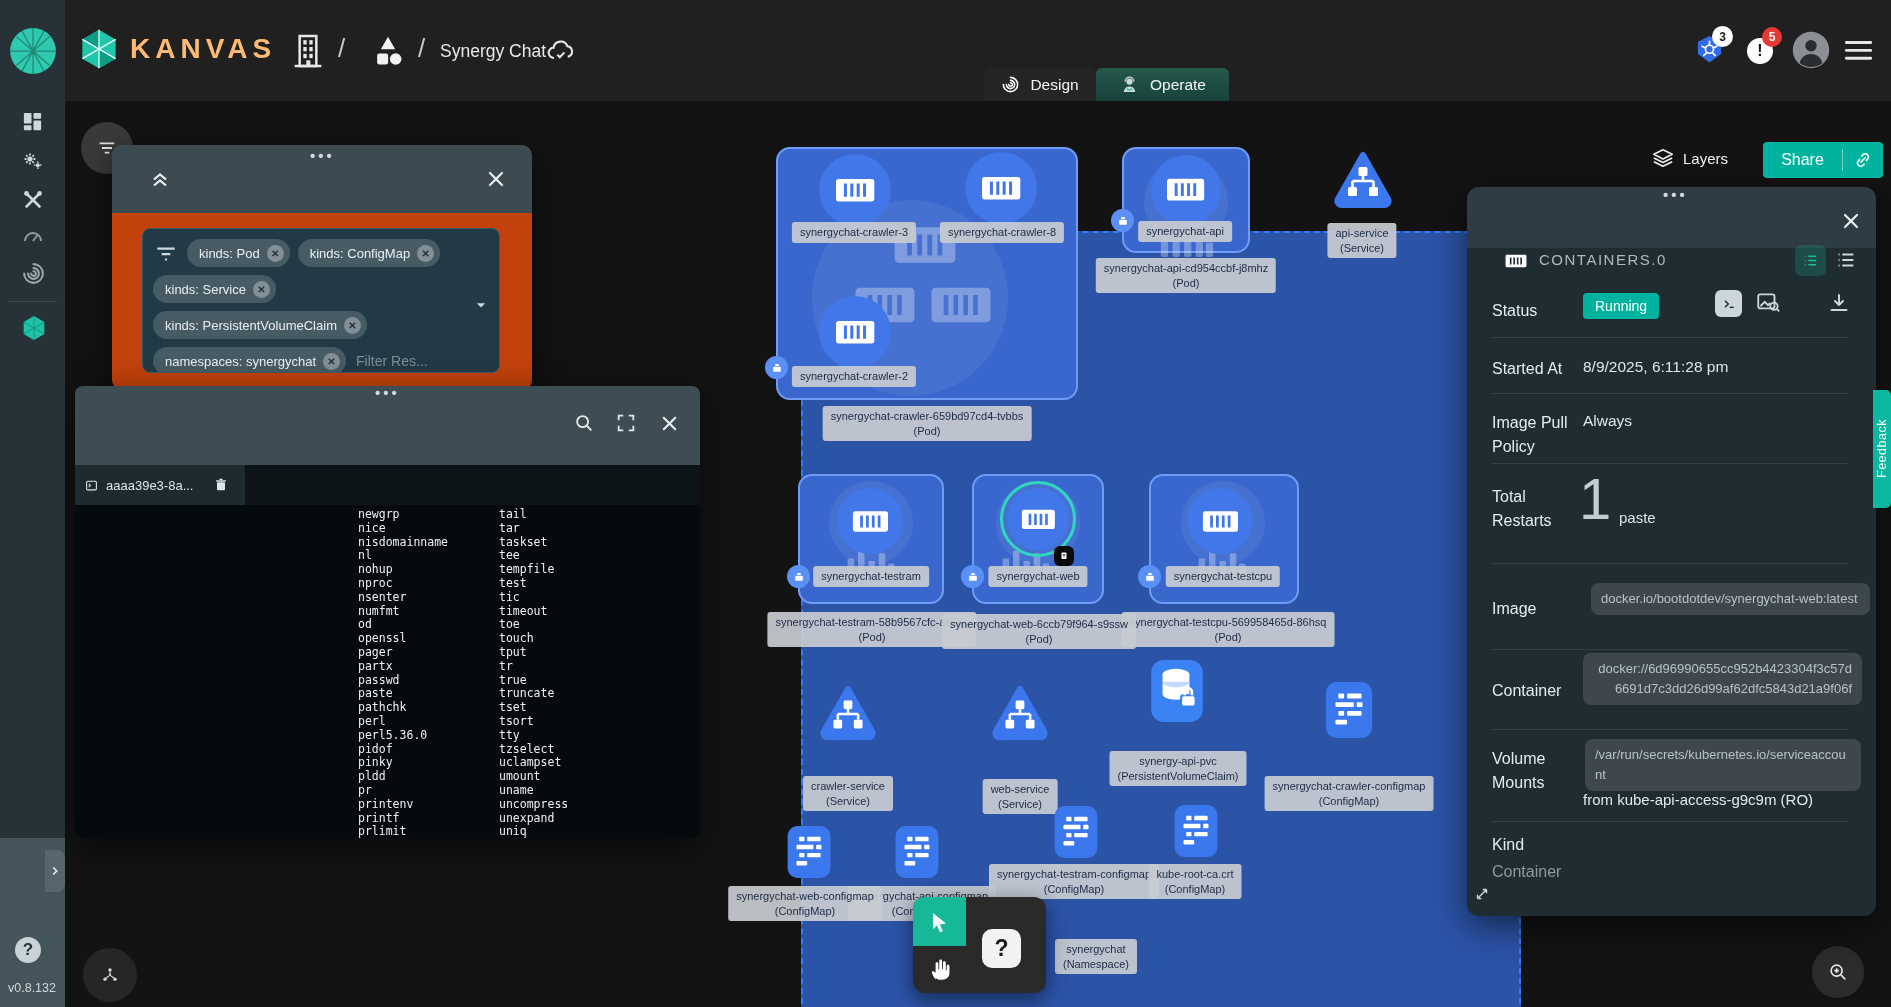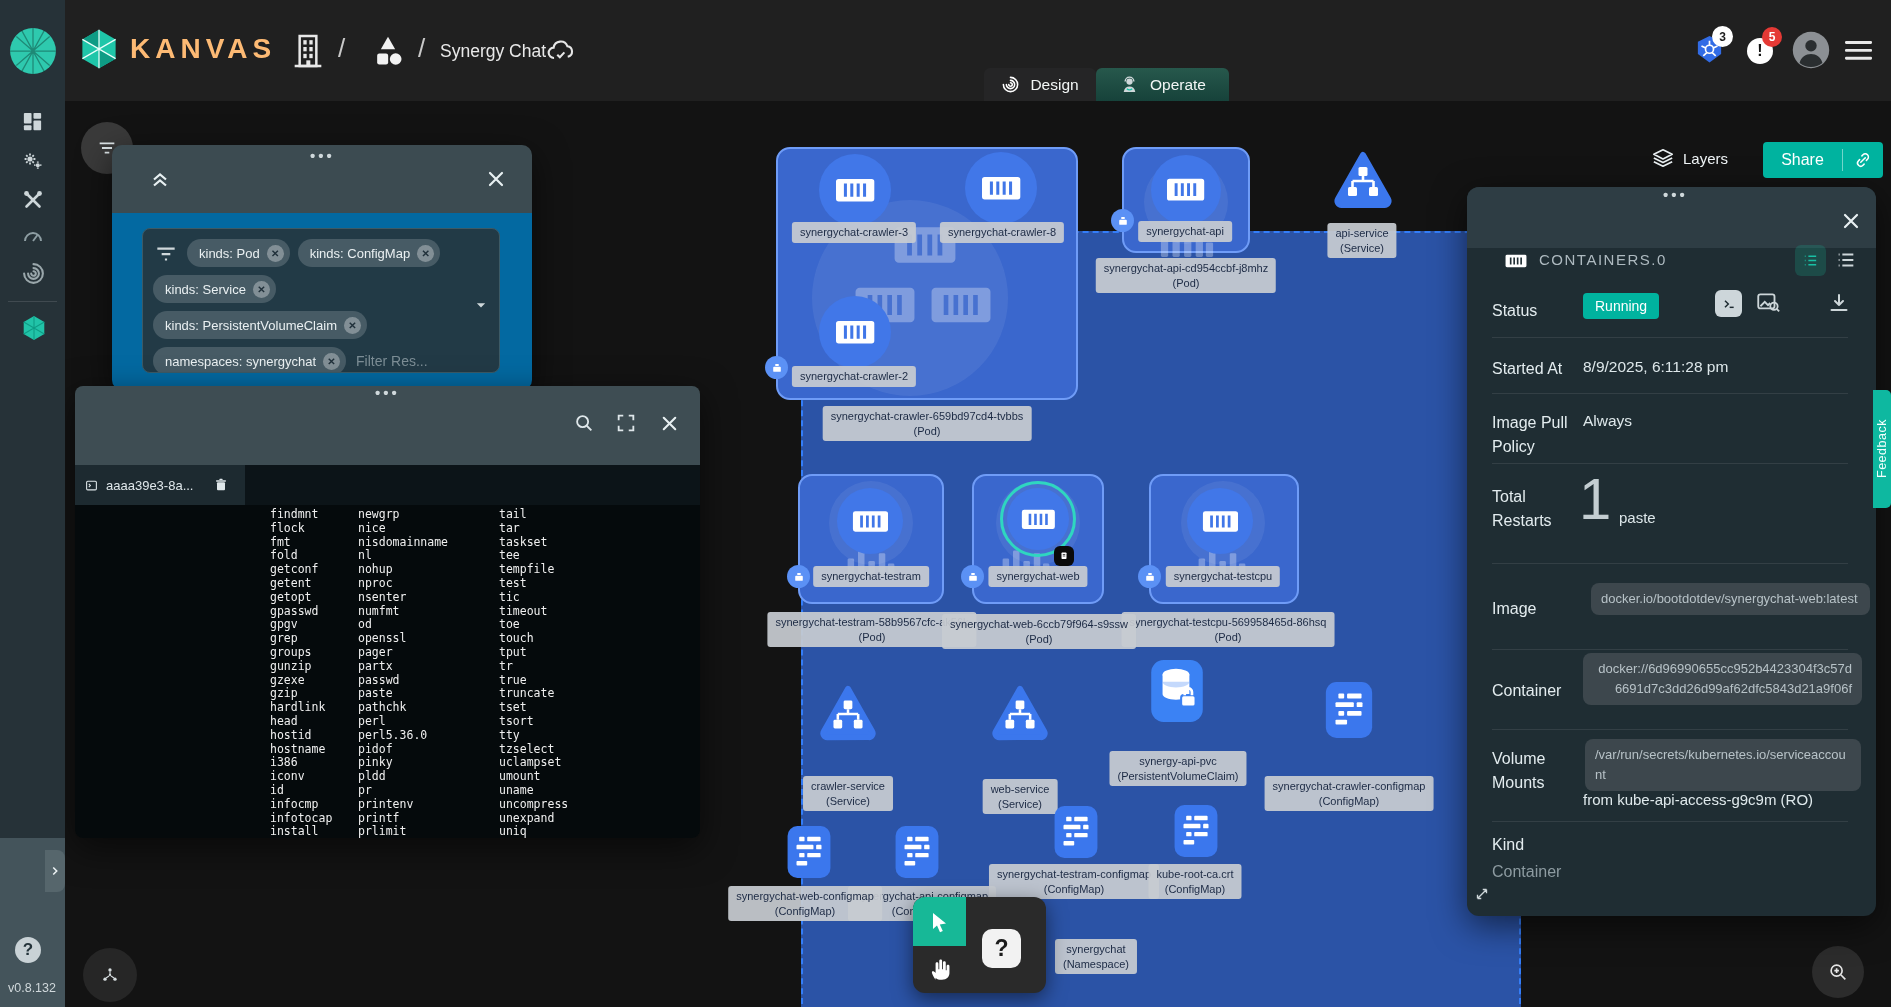--- a/index.html
+++ b/index.html
@@ -20,21 +20,21 @@
   .chip .k{display:block;}
   .pbadge{position:absolute;width:23px;height:23px;border-radius:50%;background:#5b91f5;
           display:flex;align-items:center;justify-content:center;}
   .nodeico{position:absolute;}
   
   .winshadow{box-shadow:0 10px 34px rgba(0,0,0,.55);}
   .dots{position:absolute;color:#cfd8db;font-size:15px;letter-spacing:3px;font-weight:700;}
   
   #filterpanel{position:absolute;left:112px;top:145px;width:420px;height:245px;border-radius:10px;z-index:6;}
   #fhead{position:absolute;left:0;top:0;right:0;height:68px;background:#3c4b51;border-radius:10px 10px 0 0;}
-  #fbody{position:absolute;left:0;top:68px;right:0;bottom:0;background:#0369a1;border-radius:0 0 10px 10px;}
+  #fbody{position:absolute;left:0;top:68px;right:0;bottom:0;background:#c2410c;border-radius:0 0 10px 10px;}
   #fbox{position:absolute;left:30px;top:15px;width:358px;height:145px;background:#223a46;
         border:1px solid #3c5a66;border-radius:8px;box-sizing:border-box;padding:10px 26px 10px 10px;
         display:flex;flex-wrap:wrap;gap:8px;align-items:center;align-content:flex-start;overflow:hidden;}
   .fchip{display:inline-flex;align-items:center;gap:7px;background:rgba(255,255,255,.17);border-radius:14px;
          padding:4px 6px 4px 12px;font-size:13px;color:#eaf0f2;white-space:nowrap;height:20px;}
   .fchip-x{width:17px;height:17px;border-radius:50%;background:rgba(255,255,255,.32);color:#20303a;
            font-size:10px;display:flex;align-items:center;justify-content:center;font-weight:700;}
   #filter-input{background:transparent;border:none;outline:none;color:#aebcc3;font-size:14px;width:110px;
                 font-family:"Liberation Sans",sans-serif;}
   #filter-input::placeholder{color:#7d8e96;}
@@ -482,44 +482,20 @@
                 <rect x="6" y="8" width="12" height="12" rx="1.5"></rect>
                 <rect x="4.5" y="4.8" width="15" height="2.2" rx="1"></rect>
                 <rect x="9.5" y="2.6" width="5" height="2" rx="1"></rect>
               </g>
             </svg>
         </span>
       </div>
     </div>
     <div id="tbody">
 
-        <div class="tcol" style="left: 195px;">findmnt
-flock
-fmt
-fold
-getconf
-getent
-getopt
-gpasswd
-gpgv
-grep
-groups
-gunzip
-gzexe
-gzip
-hardlink
-head
-hostid
-hostname
-i386
-iconv
-id
-infocmp
-infotocap
-install</div>
         <div class="tcol" style="left: 283px;">newgrp
 nice
 nisdomainname
 nl
 nohup
 nproc
 nsenter
 numfmt
 od
 openssl

